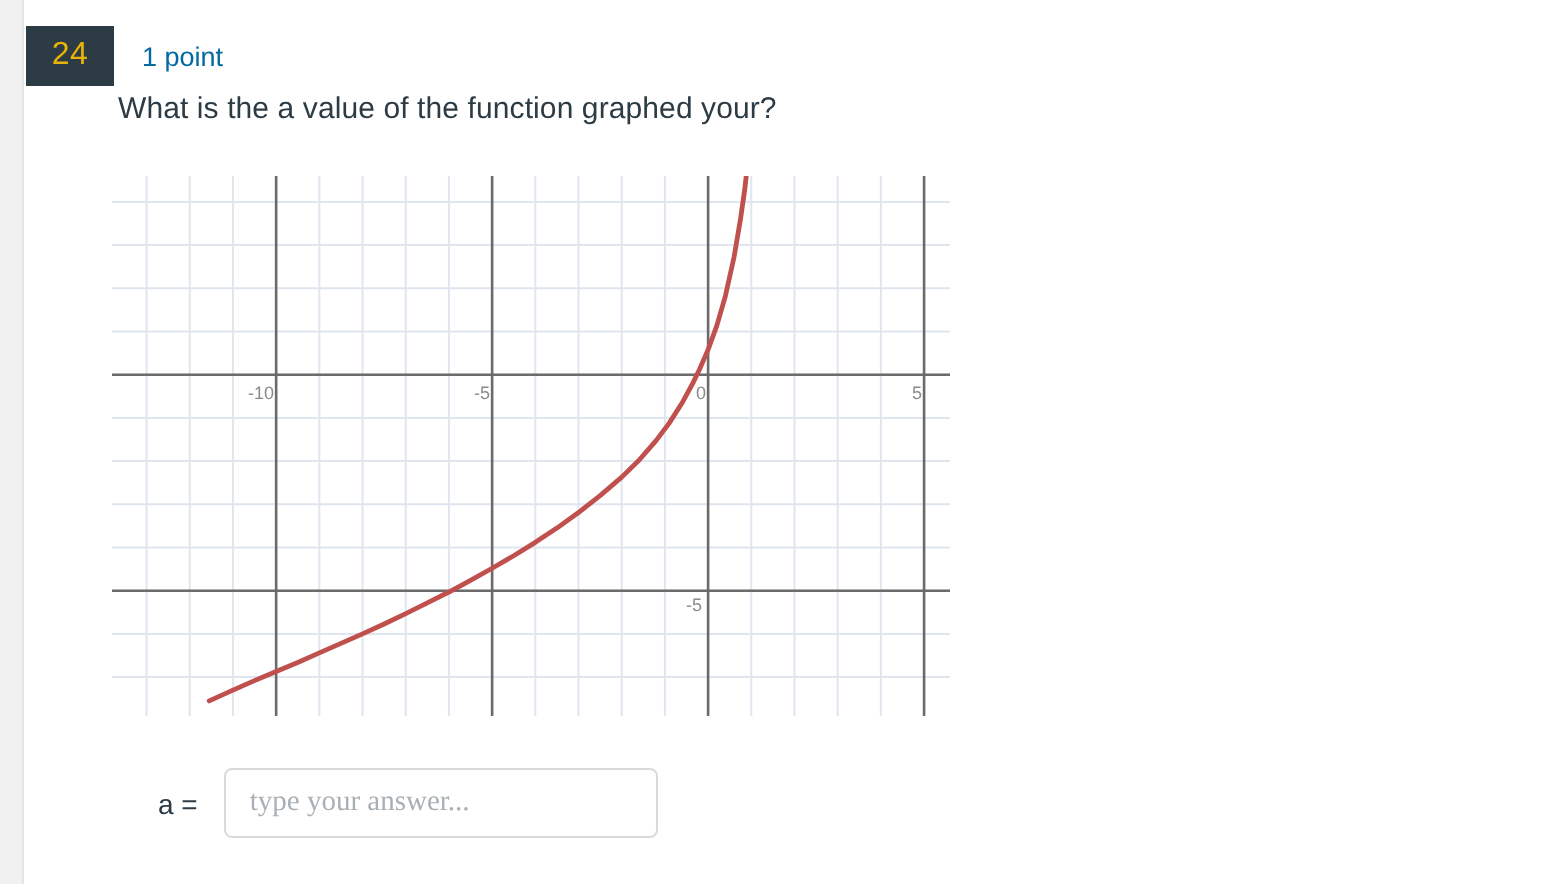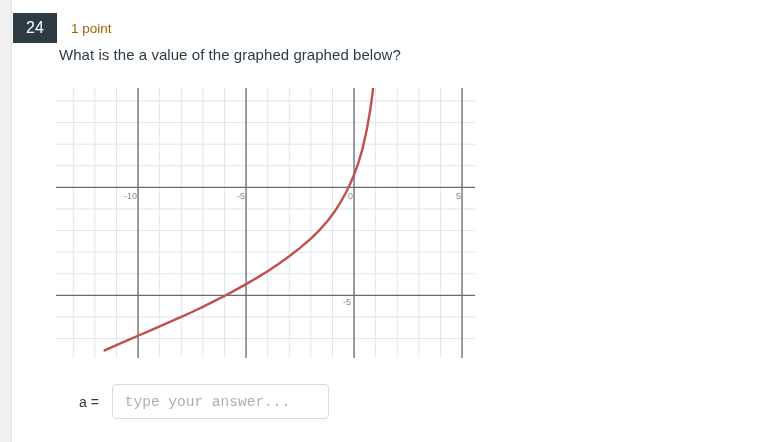--- a/index.html
+++ b/index.html
@@ -33,30 +33,30 @@
   #q-header {
     position: absolute;
     left: 0; top: 13px;
     display: flex;
     align-items: center;
   }
   #q-number {
     width: 44px;
     height: 30px;
     background: #2d3b45;
-    color: #ffffff;
+    color: #eab308;
     font-size: 16px;
     display: flex;
     align-items: center;
     justify-content: center;
     letter-spacing: 0.2px;
   }
   #q-points {
     margin-left: 14px;
-    color: #a16207;
+    color: #0369a1;
     font-size: 13.5px;
   }
   #q-text {
     position: absolute;
     left: 46px;
     top: 46px;
     font-size: 15px;
     color: #2d3b45;
     letter-spacing: 0.05px;
   }
@@ -87,42 +87,42 @@
     margin-right: 13px;
   }
   #answer-input {
     width: 217px;
     height: 35px;
     box-sizing: border-box;
     border: 1px solid #d8dbdd;
     border-radius: 4px;
     padding: 0 12px;
     font-size: 14.5px;
-    font-family: Liberation Mono, monospace;
+    font-family: Liberation Serif, serif;
     color: #2d3b45;
     background: #ffffff;
     outline: none;
   }
   #answer-input::placeholder {
     color: #a9b0b5;
   }
 </style>
 </head>
 <body>
 
 <div id="left-strip"></div>
 
 <div id="question-card">
 
   <div id="q-header">
     <div id="q-number">24</div>
     <div id="q-points">1 point</div>
   </div>
 
-  <div id="q-text">What is the a value of the graphed graphed below?</div>
+  <div id="q-text">What is the a value of the function graphed your?</div>
 
   <div id="graph-wrap">
     <svg id="graph-svg" width="419" height="270" viewBox="0 0 419 270">
       <g id="minor-grid">
           <line x1="17.278350515463934" y1="0" x2="17.278350515463934" y2="270" stroke="#dfe6ef" stroke-width="1"></line>
           <line x1="38.876288659793836" y1="0" x2="38.876288659793836" y2="270" stroke="#dfe6ef" stroke-width="1"></line>
           <line x1="60.47422680412373" y1="0" x2="60.47422680412373" y2="270" stroke="#dfe6ef" stroke-width="1"></line>
           <line x1="82.07216494845363" y1="0" x2="82.07216494845363" y2="270" stroke="#dfe6ef" stroke-width="1"></line>
           <line x1="103.67010309278353" y1="0" x2="103.67010309278353" y2="270" stroke="#dfe6ef" stroke-width="1"></line>
           <line x1="125.26804123711342" y1="0" x2="125.26804123711342" y2="270" stroke="#dfe6ef" stroke-width="1"></line>

